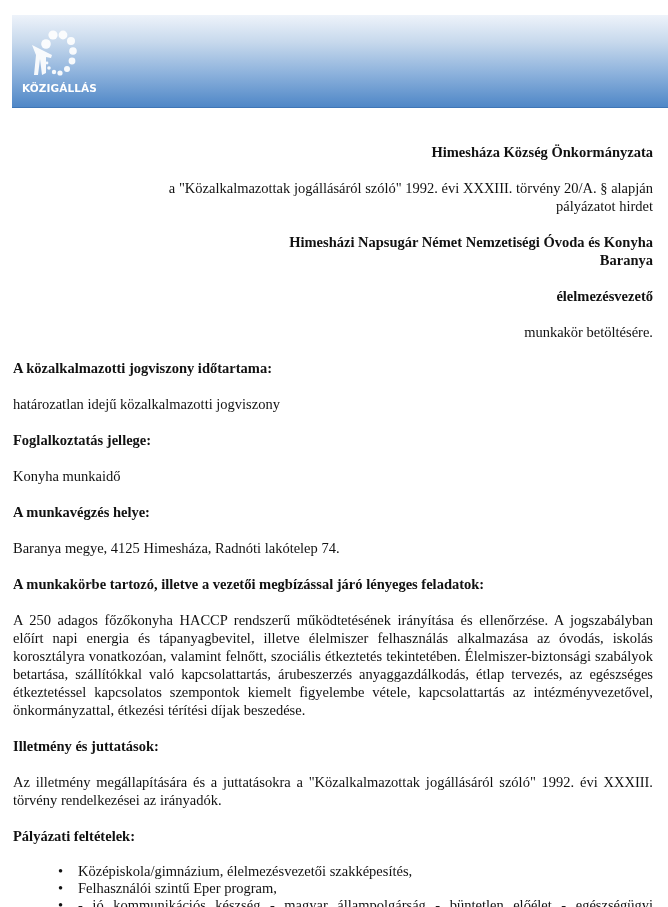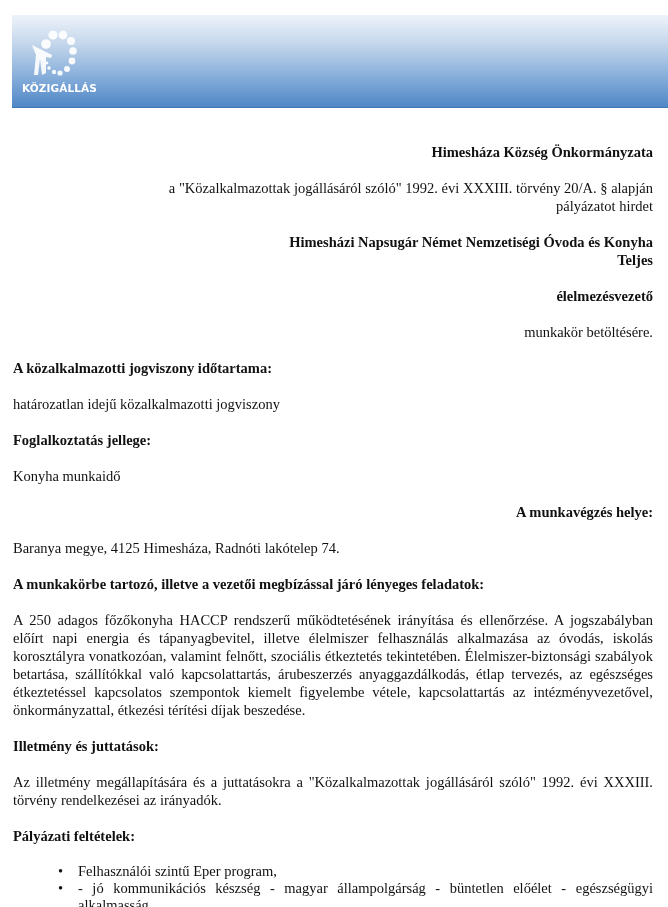--- a/index.html
+++ b/index.html
@@ -41,37 +41,38 @@
     </g>
   </svg>
   <div class="logo-text">KÖZIGÁLLÁS</div>
 </div>
 
 <div class="content">
   <p class="center b" style="margin-top:3px;">Himesháza Község Önkormányzata</p>
   <p class="center" style="margin-top:18px;">a "Közalkalmazottak jogállásáról szóló" 1992. évi XXXIII. törvény 20/A. § alapján</p>
   <p class="center">pályázatot hirdet</p>
   <p class="center b" style="margin-top:18px;">Himesházi Napsugár Német Nemzetiségi Óvoda és Konyha</p>
-  <p class="center b">Teljes</p>
+  <p class="center b">Baranya</p>
   <p class="center b" style="margin-top:18px;">élelmezésvezető</p>
   <p class="center" style="margin-top:18px;">munkakör betöltésére.</p>
 
   <p class="b" style="margin-top:18px;">A közalkalmazotti jogviszony időtartama:</p>
   <p style="margin-top:18px;">határozatlan idejű közalkalmazotti jogviszony</p>
 
   <p class="b" style="margin-top:18px;">Foglalkoztatás jellege:</p>
   <p style="margin-top:18px;">Konyha munkaidő</p>
 
-  <p class="b" style="margin-top:18px;text-align:right;">A munkavégzés helye:</p>
+  <p class="b" style="margin-top:18px;">A munkavégzés helye:</p>
   <p style="margin-top:18px;">Baranya megye, 4125 Himesháza, Radnóti lakótelep 74.</p>
 
   <p class="b" style="margin-top:18px;">A munkakörbe tartozó, illetve a vezetői megbízással járó lényeges feladatok:</p>
   <p class="justify" style="margin-top:18px;">A 250 adagos főzőkonyha HACCP rendszerű működtetésének irányítása és ellenőrzése. A jogszabályban előírt napi energia és tápanyagbevitel, illetve élelmiszer felhasználás alkalmazása az óvodás, iskolás korosztályra vonatkozóan, valamint felnőtt, szociális étkeztetés tekintetében. Élelmiszer-biztonsági szabályok betartása, szállítókkal való kapcsolattartás, árubeszerzés anyaggazdálkodás, étlap tervezés, az egészséges étkeztetéssel kapcsolatos szempontok kiemelt figyelembe vétele, kapcsolattartás az intézményvezetővel, önkormányzattal, étkezési térítési díjak beszedése.</p>
 
   <p class="b" style="margin-top:18px;">Illetmény és juttatások:</p>
   <p class="justify" style="margin-top:18px;">Az illetmény megállapítására és a juttatásokra a "Közalkalmazottak jogállásáról szóló" 1992. évi XXXIII. törvény rendelkezései az irányadók.</p>
 
   <p class="b" style="margin-top:18px;">Pályázati feltételek:</p>
   <ul style="margin-top:18px;">
+    <li>Középiskola/gimnázium, élelmezésvezetői szakképesítés,</li>
     <li>Felhasználói szintű Eper program,</li>
     <li>- jó kommunikációs készség - magyar állampolgárság - büntetlen előélet - egészségügyi alkalmasság</li>
   </ul>
 </div>
 
 </body></html>

